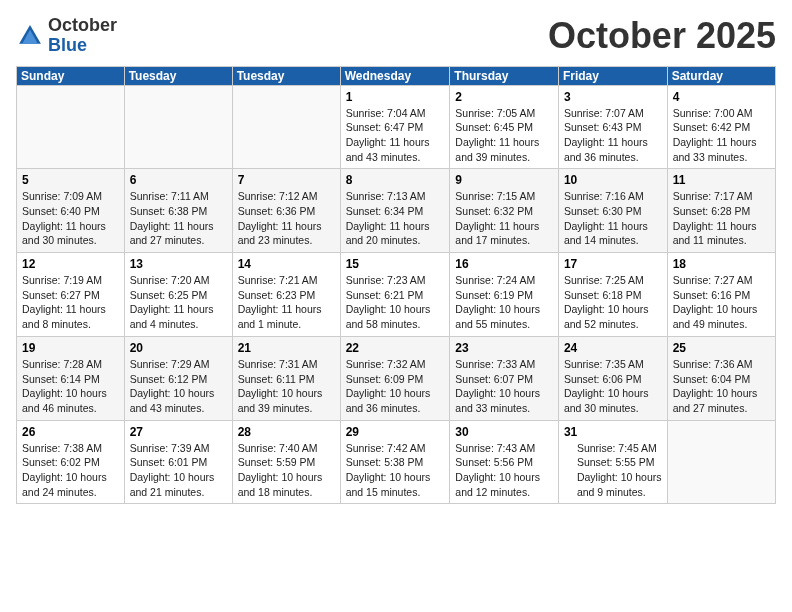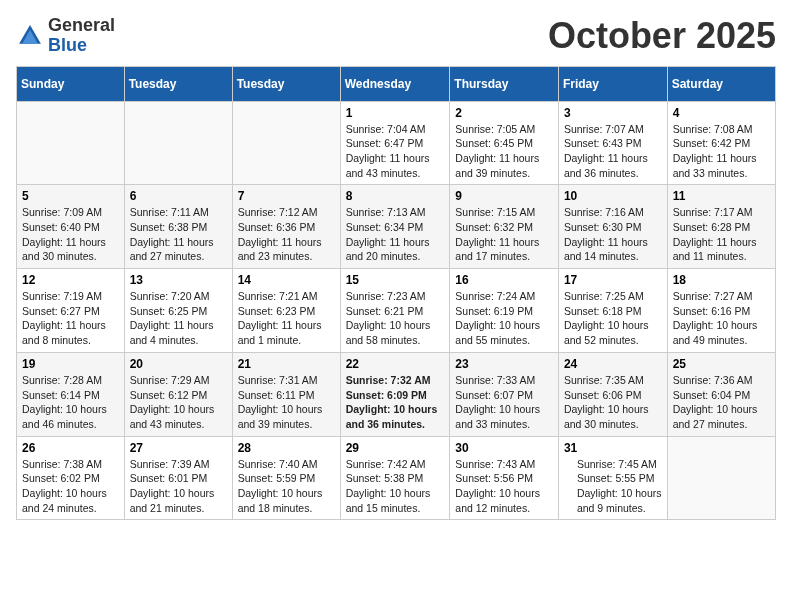--- a/index.html
+++ b/index.html
@@ -54,21 +54,21 @@
       color: #555;
     }
     table {
       width: 100%;
       border-collapse: collapse;
       font-size: 11px;
     }
     thead tr th {
       background: #1a5fa8;
       color: #fff;
-      padding: 10px 4px;
+      padding: 2px 4px;
       text-align: left;
       font-size: 12px;
       font-weight: bold;
       border: 1px solid #ccc;
     }
     tbody tr td {
       border: 1px solid #ccc;
       vertical-align: top;
       padding: 4px 5px;
       width: 113px;
@@ -95,21 +95,21 @@
 </head>
 <body>
 
 <div class="header">
   <div class="logo">
     <svg class="logo-icon" viewBox="0 0 36 36" xmlns="http://www.w3.org/2000/svg">
       <polygon points="18,4 32,28 4,28" fill="#1a5fa8"></polygon>
       <polygon points="18,10 28,28 8,28" fill="#4a90d9"></polygon>
     </svg>
     <div class="logo-text">
-      <span class="logo-general">General</span>
+      <span class="logo-general">October</span>
       <span class="logo-blue">Blue</span>
     </div>
   </div>
   <div class="title-block">
     <div class="calendar-title">October 2025</div>
   </div>
 </div>
 
 <table>
   <thead>
@@ -144,21 +144,21 @@
         </td>
         <td>
           <div class="day-number">3</div>
           <div class="day-info" style="white-space: pre-line;">Sunrise: 7:07 AM
 Sunset: 6:43 PM
 Daylight: 11 hours
 and 36 minutes.</div>
         </td>
         <td>
           <div class="day-number">4</div>
-          <div class="day-info" style="white-space: pre-line;">Sunrise: 7:08 AM
+          <div class="day-info" style="white-space: pre-line;">Sunrise: 7:00 AM
 Sunset: 6:42 PM
 Daylight: 11 hours
 and 33 minutes.</div>
         </td>
       </tr>
       <tr>
         <td>
           <div class="day-number">5</div>
           <div class="day-info" style="white-space: pre-line;">Sunrise: 7:09 AM
 Sunset: 6:40 PM
@@ -276,21 +276,21 @@
         </td>
         <td>
           <div class="day-number">21</div>
           <div class="day-info" style="white-space: pre-line;">Sunrise: 7:31 AM
 Sunset: 6:11 PM
 Daylight: 10 hours
 and 39 minutes.</div>
         </td>
         <td>
           <div class="day-number">22</div>
-          <div class="day-info" style="white-space: pre-line; font-weight: bold;">Sunrise: 7:32 AM
+          <div class="day-info" style="white-space: pre-line;">Sunrise: 7:32 AM
 Sunset: 6:09 PM
 Daylight: 10 hours
 and 36 minutes.</div>
         </td>
         <td>
           <div class="day-number">23</div>
           <div class="day-info" style="white-space: pre-line;">Sunrise: 7:33 AM
 Sunset: 6:07 PM
 Daylight: 10 hours
 and 33 minutes.</div>

